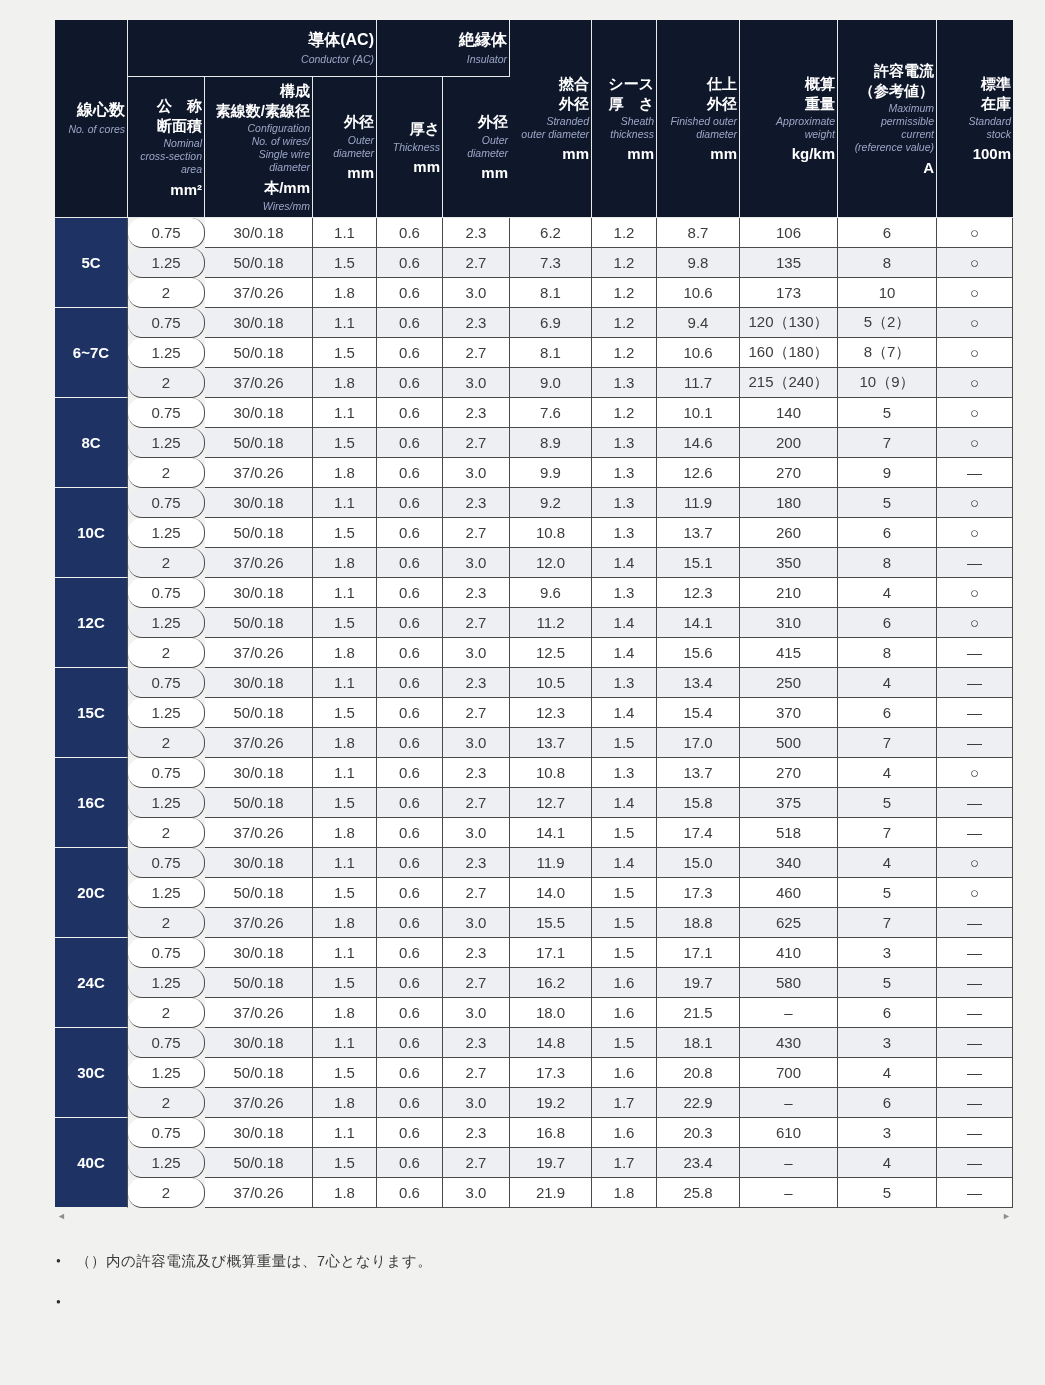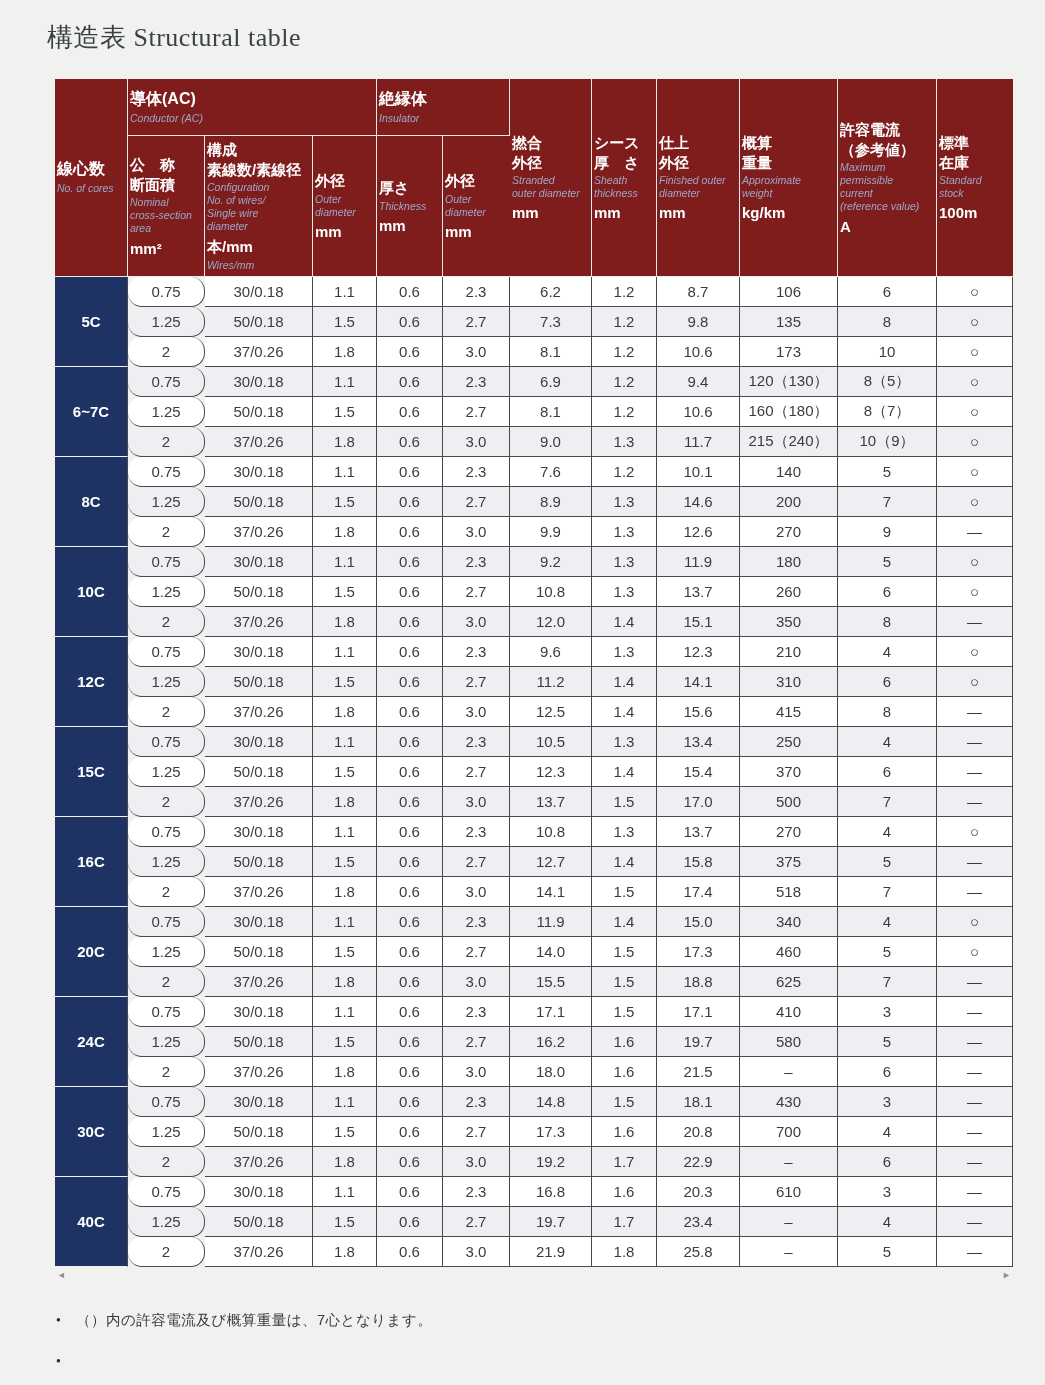--- a/index.html
+++ b/index.html
@@ -26,24 +26,24 @@
   table.spec {
     border-collapse: separate;
     border-spacing: 0;
     margin-left: 8px;
     table-layout: fixed;
     width: 958px;
   }
 
   
   thead th {
-    background: #7f1d1d;
+    background: #0f172a;
     color: #ffffff;
     font-weight: bold;
-    text-align: left;
+    text-align: right;
     vertical-align: middle;
     padding: 4px 2px;
   }
   thead th { border-right: 1px solid #e9eae8; border-bottom: 1px solid #e9eae8; }
   thead tr th:last-child { border-right: none; }
   thead tr.group-row { height: 57px; }
   thead tr.sub-row   { height: 134px; }
   .hja  { display: block; font-size: 15px; line-height: 1.3; white-space: pre-line; }
   .hja.big { font-size: 16px; }
   .hen  { display: block; font-size: 10.5px; font-weight: normal; color: #9ca7c8; line-height: 1.25; white-space: pre-line; margin-top: 2px; font-style: italic; }
@@ -108,21 +108,20 @@
     color: #2f2f2f;
   }
   .note-ja { font-size: 14.5px; letter-spacing: 0.5px; }
   .note-en { font-size: 15px; }
 </style>
 </head>
 <body>
 
 <div class="page">
 
-  <h1 class="title">構造表 Structural table</h1>
 
   <table class="spec">
     <colgroup>
       <col style="width:73px">
         <col style="width:77px">
         <col style="width:108px">
         <col style="width:64px">
       <col style="width:66px">
         <col style="width:67px">
         <col style="width:82px">
@@ -274,21 +273,21 @@
           <th rowspan="3" class="core-cell">6~7C</th>
           <td>0.75</td>
           <td>30/0.18</td>
           <td>1.1</td>
           <td>0.6</td>
           <td>2.3</td>
           <td>6.9</td>
           <td>1.2</td>
           <td>9.4</td>
           <td>120（130）</td>
-          <td>8（5）</td>
+          <td>5（2）</td>
           <td>○</td>
         </tr>
         <tr>
           <td>1.25</td>
           <td>50/0.18</td>
           <td>1.5</td>
           <td>0.6</td>
           <td>2.7</td>
           <td>8.1</td>
           <td>1.2</td>

